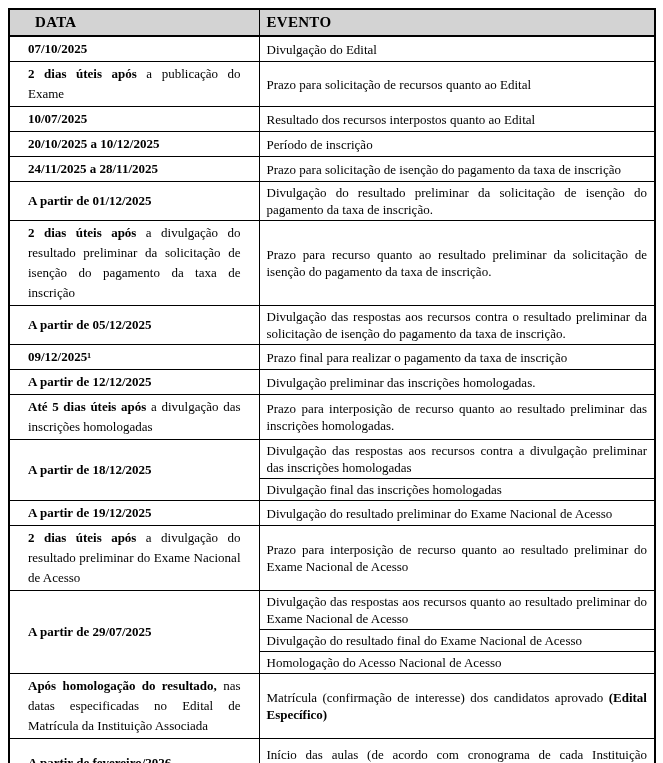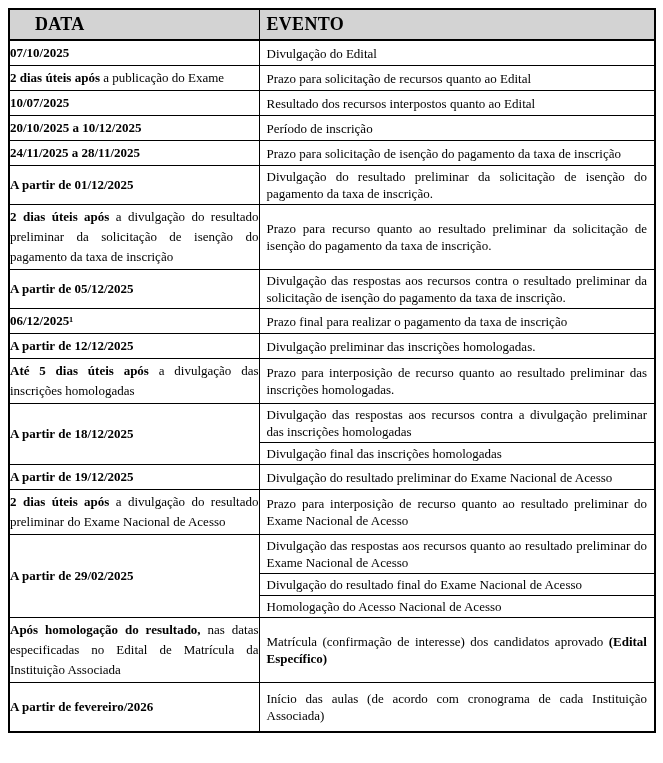--- a/index.html
+++ b/index.html
@@ -19,37 +19,37 @@
     width: 646px;
     border: 2px solid #000;
   }
   col.c-date  { width: 250px; }
   col.c-event { width: 396px; }
   th {
     background: #d3d3d3;
     border: 1px solid #000;
     border-top: 2px solid #000;
     border-bottom: 2px solid #000;
-    font-size: 18px;
+    font-size: 15px;
     font-weight: bold;
     text-align: left;
     padding: 4px 6px;
     letter-spacing: 0.3px;
   }
   th.th-data  { border-left: 2px solid #000; padding-left: 25px; }
   th.th-event { border-right: 2px solid #000; padding-left: 7px; }
   td {
     border: 1px solid #000;
     font-size: 13px;
     vertical-align: middle;
     text-align: justify;
     text-justify: inter-word;
   }
   td.date-cell {
-    padding: 2px 0;
+    padding: 2px 18px;
     line-height: 20px;
   }
   td.event-cell {
     padding: 2px 7px;
     line-height: 17px;
   }
   tbody tr:last-child td { padding-top: 7px; padding-bottom: 7px; }
   .b { font-weight: bold; }
 </style>
 </head>
@@ -93,21 +93,21 @@
       </tr>
       <tr>
         <td class="date-cell" rowspan="1"><span class="b">2 dias úteis após</span><span> a divulgação do resultado preliminar da solicitação de isenção do pagamento da taxa de inscrição</span></td>
         <td class="event-cell"><span>Prazo para recurso quanto ao resultado preliminar da solicitação de isenção do pagamento da taxa de inscrição.</span></td>
       </tr>
       <tr>
         <td class="date-cell" rowspan="1"><span class="b">A partir de 05/12/2025</span></td>
         <td class="event-cell"><span>Divulgação das respostas aos recursos contra o resultado preliminar da solicitação de isenção do pagamento da taxa de inscrição.</span></td>
       </tr>
       <tr>
-        <td class="date-cell" rowspan="1"><span class="b">06/12/2025¹</span></td>
+        <td class="date-cell" rowspan="1"><span class="b">09/12/2025¹</span></td>
         <td class="event-cell"><span>Prazo final para realizar o pagamento da taxa de inscrição</span></td>
       </tr>
       <tr>
         <td class="date-cell" rowspan="1"><span class="b">A partir de 12/12/2025</span></td>
         <td class="event-cell"><span>Divulgação preliminar das inscrições homologadas.</span></td>
       </tr>
       <tr>
         <td class="date-cell" rowspan="1"><span class="b">Até 5 dias úteis após</span><span> a divulgação das inscrições homologadas</span></td>
         <td class="event-cell"><span>Prazo para interposição de recurso quanto ao resultado preliminar das inscrições homologadas.</span></td>
       </tr>
@@ -120,21 +120,21 @@
       </tr>
       <tr>
         <td class="date-cell" rowspan="1"><span class="b">A partir de 19/12/2025</span></td>
         <td class="event-cell"><span>Divulgação do resultado preliminar do Exame Nacional de Acesso</span></td>
       </tr>
       <tr>
         <td class="date-cell" rowspan="1"><span class="b">2 dias úteis após</span><span> a divulgação do resultado preliminar do Exame Nacional de Acesso</span></td>
         <td class="event-cell"><span>Prazo para interposição de recurso quanto ao resultado preliminar do Exame Nacional de Acesso</span></td>
       </tr>
       <tr>
-        <td class="date-cell" rowspan="3"><span class="b">A partir de 29/02/2025</span></td>
+        <td class="date-cell" rowspan="3"><span class="b">A partir de 29/07/2025</span></td>
         <td class="event-cell"><span>Divulgação das respostas aos recursos quanto ao resultado preliminar do Exame Nacional de Acesso</span></td>
       </tr>
       <tr>
         <td class="event-cell"><span>Divulgação do resultado final do Exame Nacional de Acesso</span></td>
       </tr>
       <tr>
         <td class="event-cell"><span>Homologação do Acesso Nacional de Acesso</span></td>
       </tr>
       <tr>
         <td class="date-cell" rowspan="1"><span class="b">Após homologação do resultado,</span><span> nas datas especificadas no Edital de Matrícula da Instituição Associada</span></td>

